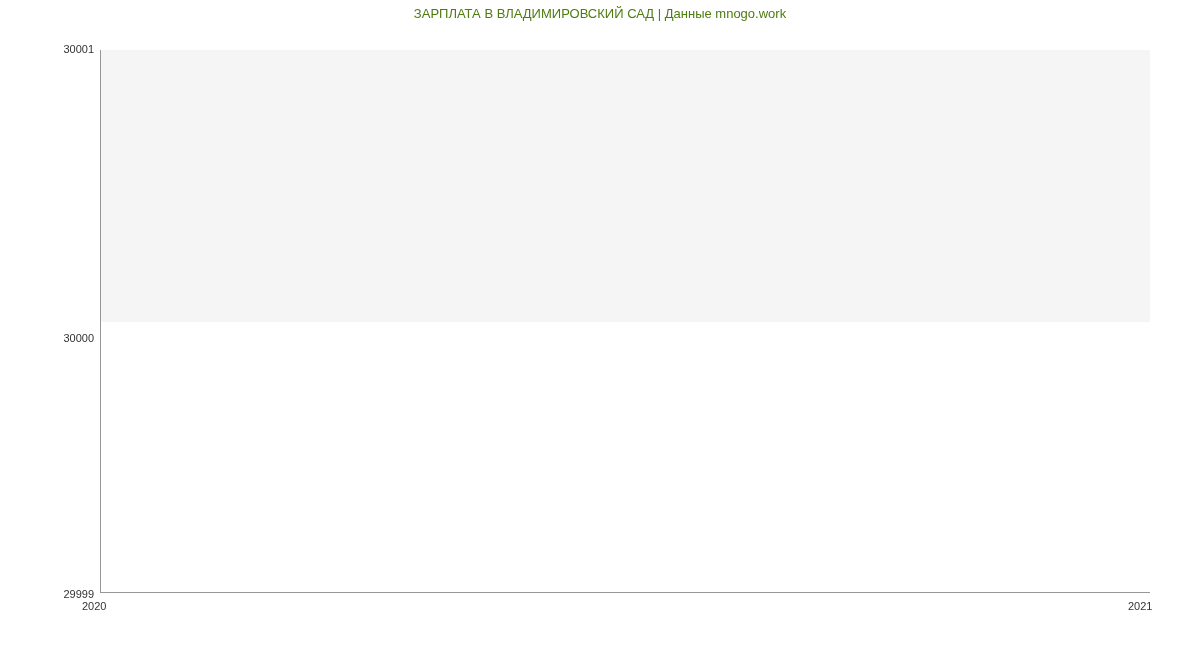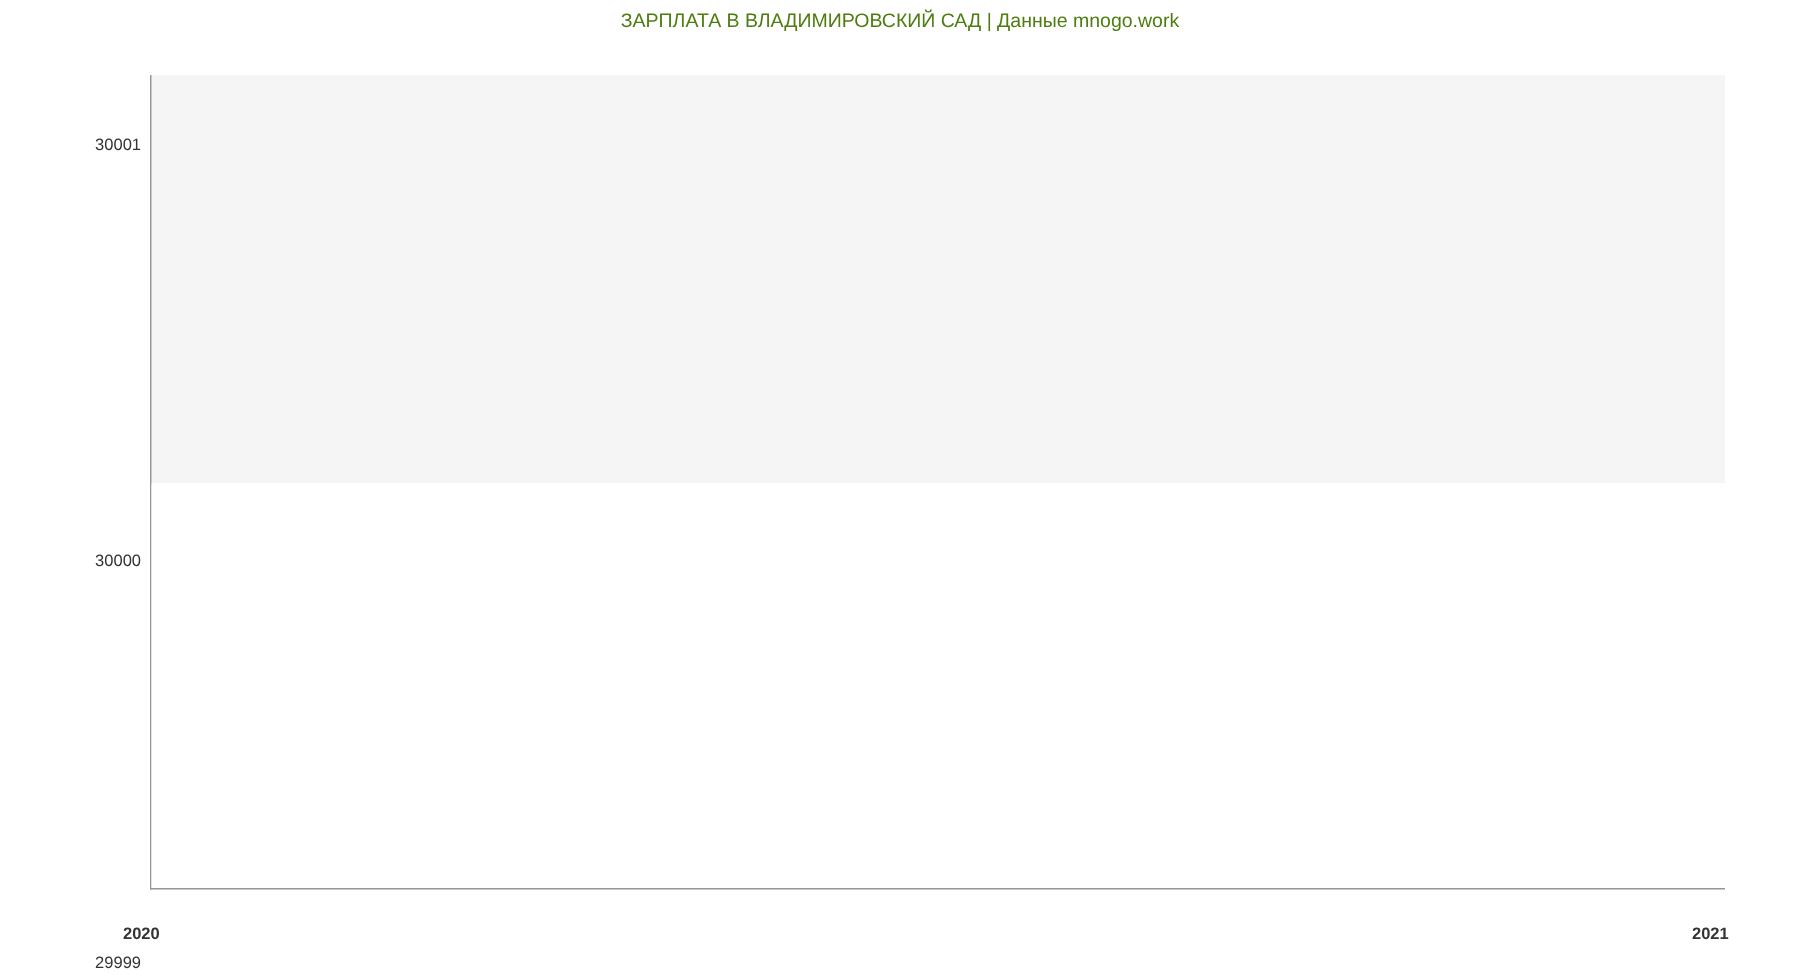--- a/index.html
+++ b/index.html
@@ -50,25 +50,25 @@
     width: 100%;
     bottom: 0;
     background: #ffffff;
   }
   .ytick, .xtick {
     position: absolute;
     font-size: 11px;
     color: #333;
     white-space: nowrap;
   }
-  .ytick { text-align: right; width: 90px; left: 4px; margin-top: 48px; }
+  .ytick { text-align: right; width: 90px; left: 4px; }
   .y-30001 { top: 43px; }
-  .y-30000 { top: 320px; }
+  .y-30000 { top: 332px; }
   .y-29999 { top: 588px; }
-  .xtick { top: 617px; font-weight: bold; }
+  .xtick { top: 600px; }
   .x-left  { left: 82px; }
   .x-right { left: 1128px; }
 </style>
 </head>
 <body>
 
 <div class="chart-wrap">
 
   <div class="title">ЗАРПЛАТА В ВЛАДИМИРОВСКИЙ САД | Данные mnogo.work</div>
 

